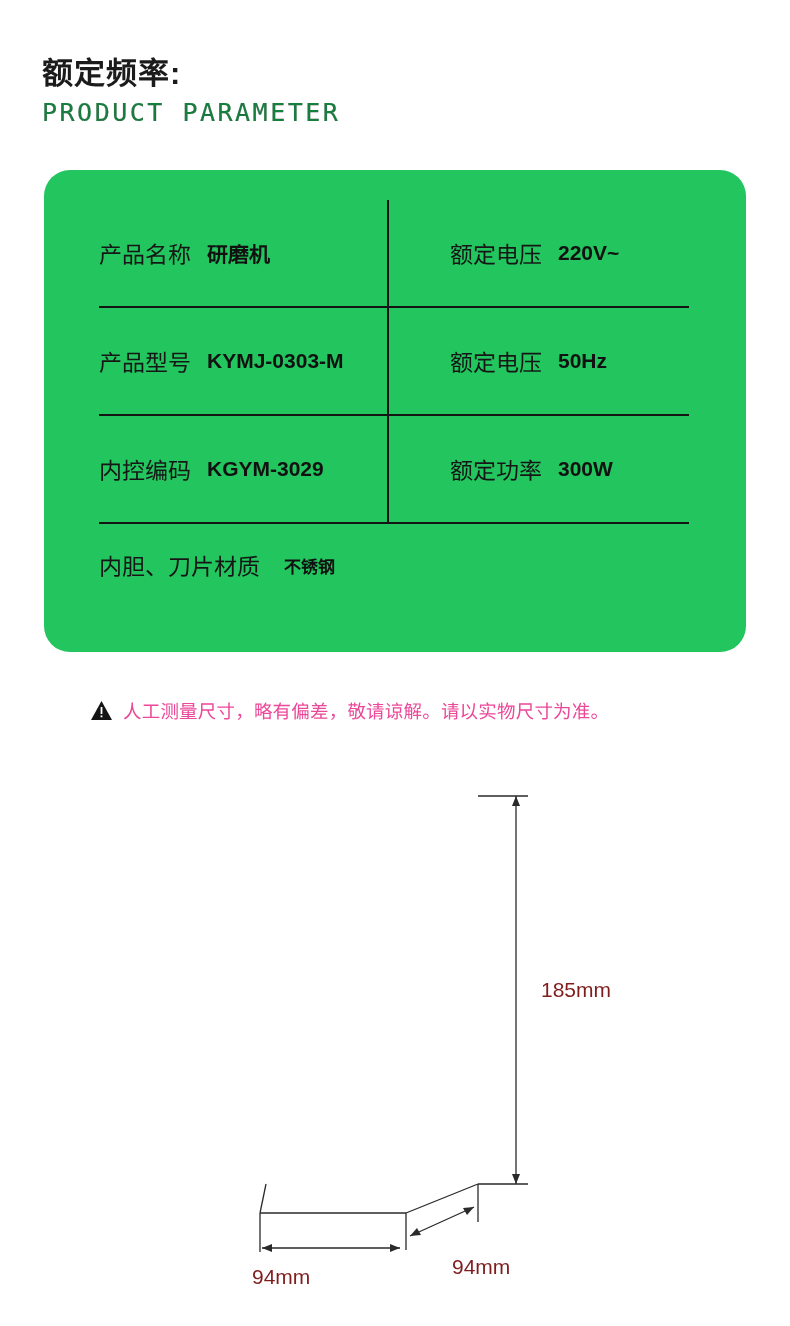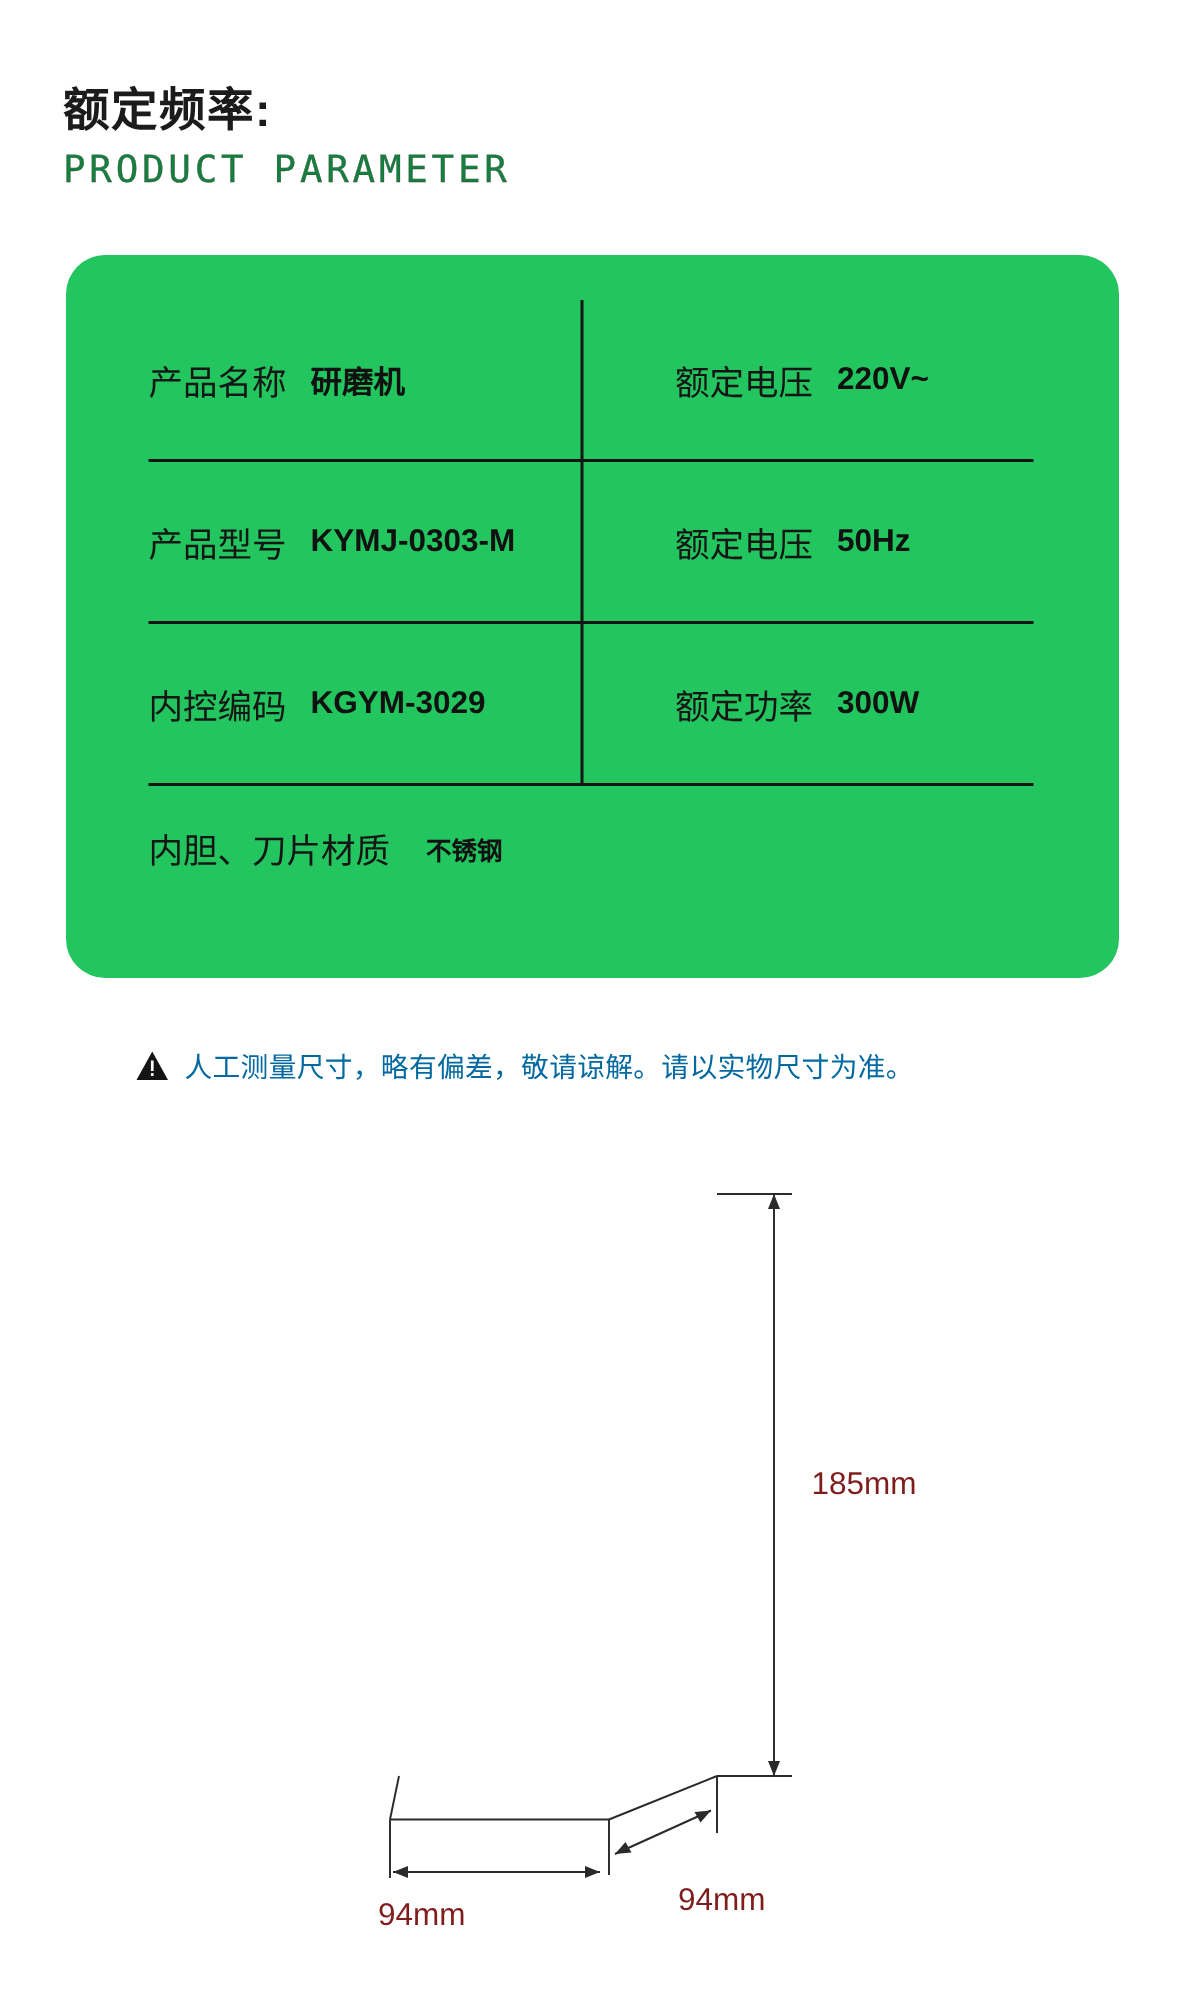--- a/index.html
+++ b/index.html
@@ -111,21 +111,21 @@
     align-items: center;
     gap: 10px;
   }
   .note-icon {
     width: 23px;
     height: 21px;
     display: block;
   }
   .note-text {
     font-size: 18.5px;
-    color: #0369a1;
+    color: #ec4899;
     letter-spacing: 0.2px;
     white-space: nowrap;
   }
 
   
   .figure {
     position: absolute;
     left: 0;
     top: 760px;
     width: 790px;

